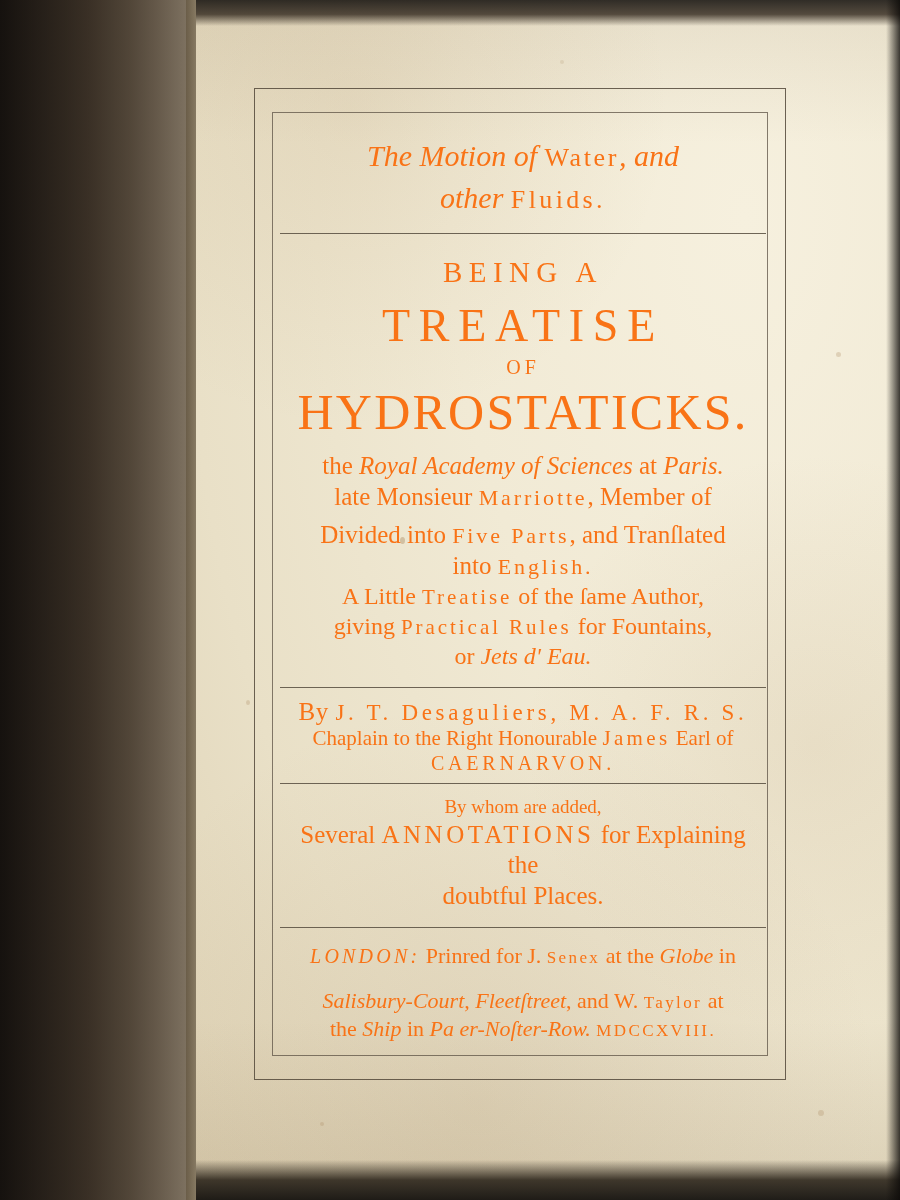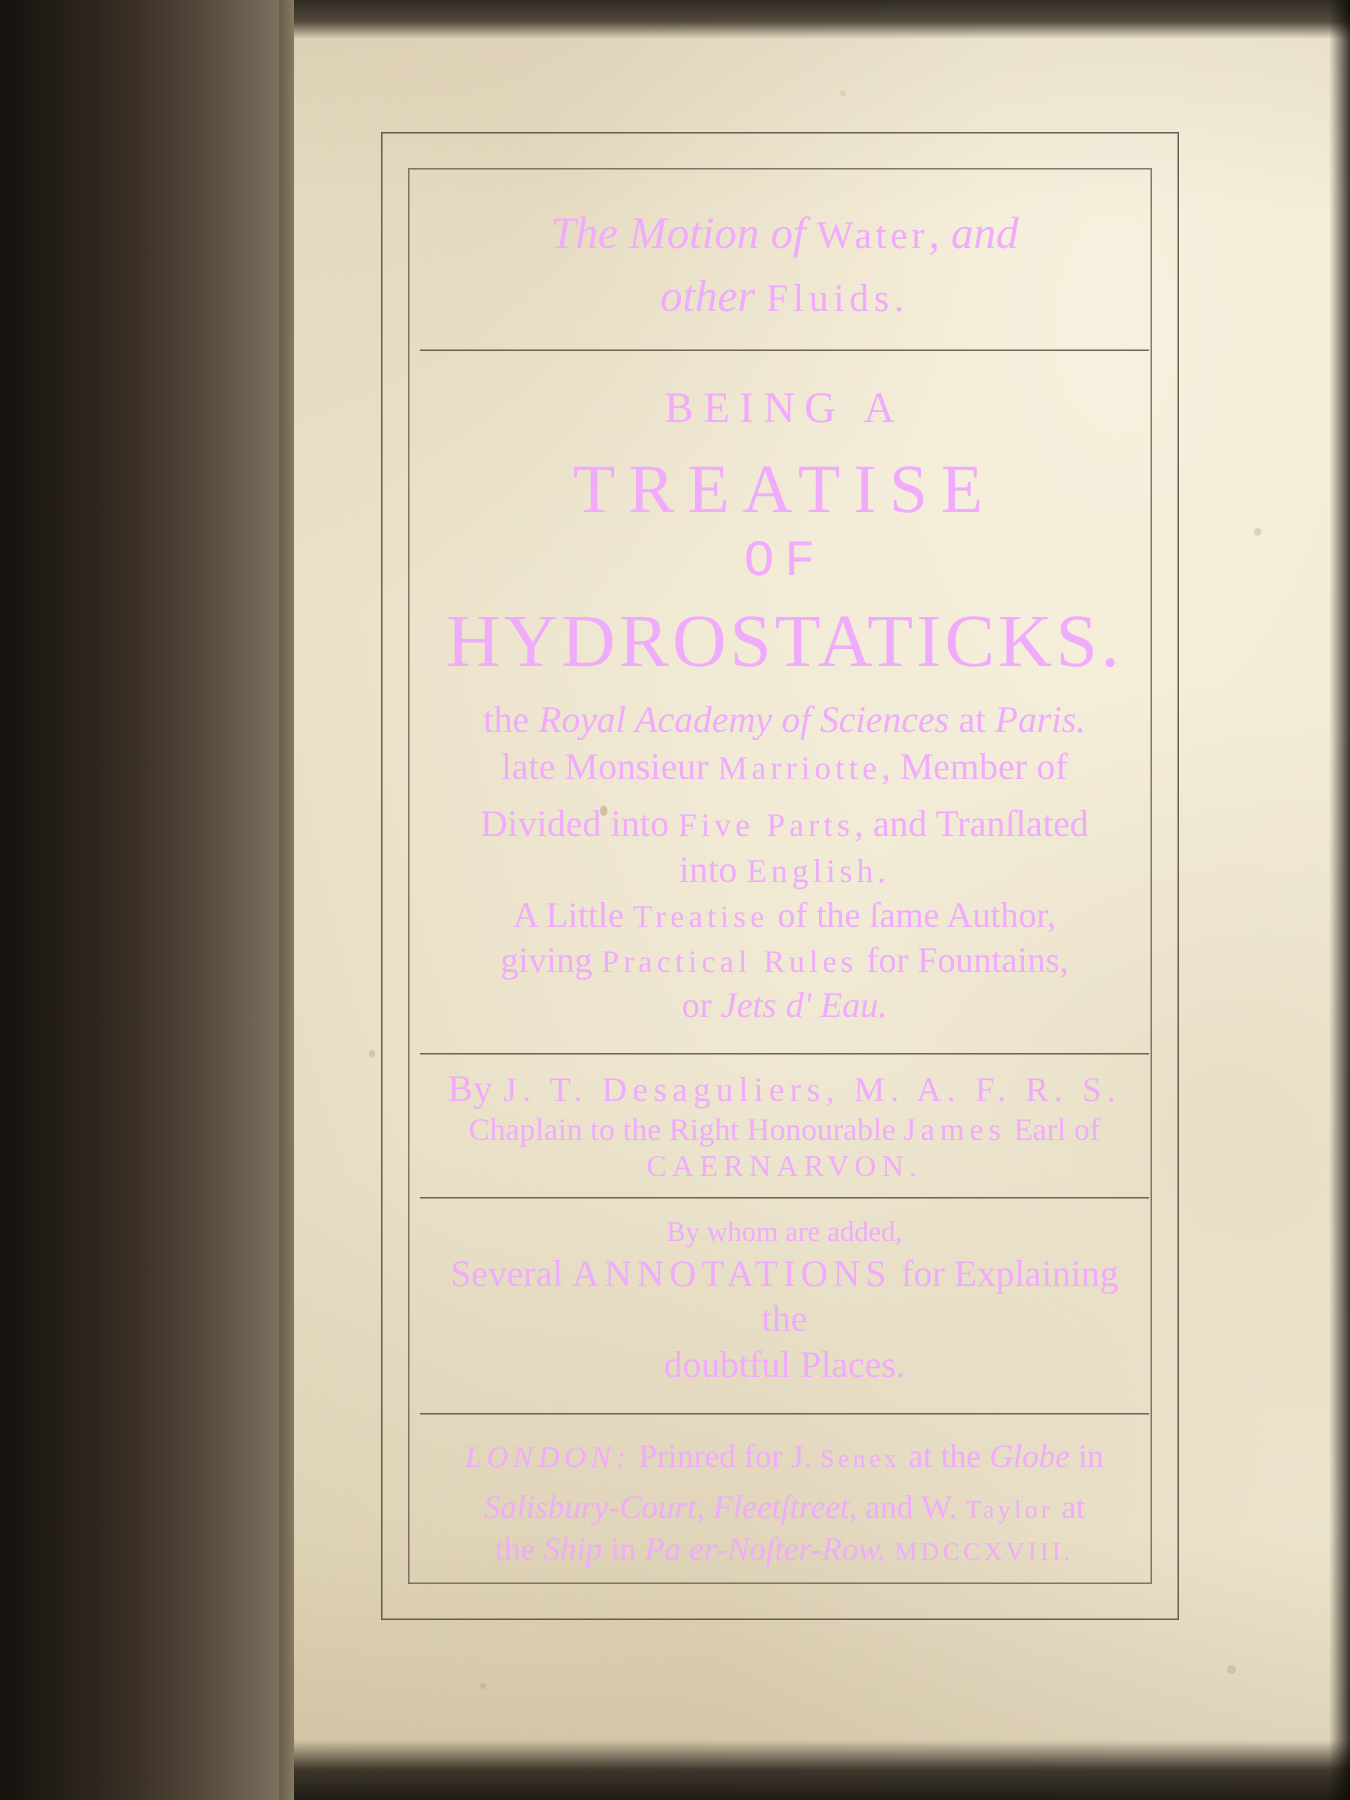--- a/index.html
+++ b/index.html
@@ -100,21 +100,21 @@
     left: 272px; top: 112px;
     width: 494px; height: 942px;
     border: 1.2px solid #5c5244;
     opacity: .75;
   }
 
   .tp {
     position: absolute;
     left: 272px; top: 112px;
     width: 502px;
-    color: #f0abfc;
+    color: #f97316;
     text-align: center;
   }
 
   .rule {
     height: 0;
     border-top: 1.4px solid #564c3e;
     margin: 0 8px;
     opacity: .85;
   }
 
@@ -145,24 +145,23 @@
     letter-spacing: .22em;
     margin-top: 22px;
     margin-bottom: 10px;
   }
   .t-treatise {
     font-size: 46px;
     letter-spacing: .19em;
     margin-bottom: 4px;
   }
   .t-of {
-    font-size: 34px;
+    font-size: 20px;
     letter-spacing: .20em;
     margin-bottom: 4px;
-    font-family: Liberation Mono, monospace;
   }
   .t-hydro {
     font-size: 50px;
     letter-spacing: .045em;
     margin-bottom: 10px;
   }
   .t-body {
     font-size: 25px;
     line-height: 1.22;
   }
@@ -326,21 +325,21 @@
       <div class="t-annot">doubtful Places.</div>
       <div class="sp16"></div>
     </div>
 
     <div class="rule"></div>
 
     <div class="blk">
       <div class="t-imprint">
         <span class="scit">LONDON:</span><span> Prinred for J. </span><span class="sc">Senex</span><span> at the </span><span class="it">Globe</span><span> in</span>
       </div>
-      <div class="t-imprint" style="margin-top:5px">
+      <div class="t-imprint" style="margin-top:16px">
         <span class="it">Salisbury-Court, Fleetſtreet</span><span>, and W. </span><span class="sc">Taylor</span><span> at</span>
       </div>
       <div class="t-imprint" style="margin-top:0">
         <span>the </span><span class="it">Ship</span><span> in </span><span class="it">Pa er-Noſter-Row.</span>&nbsp;<span class="sc">MDCCXVIII.</span>
       </div>
     </div>
 
   </div>
 </div>
 

